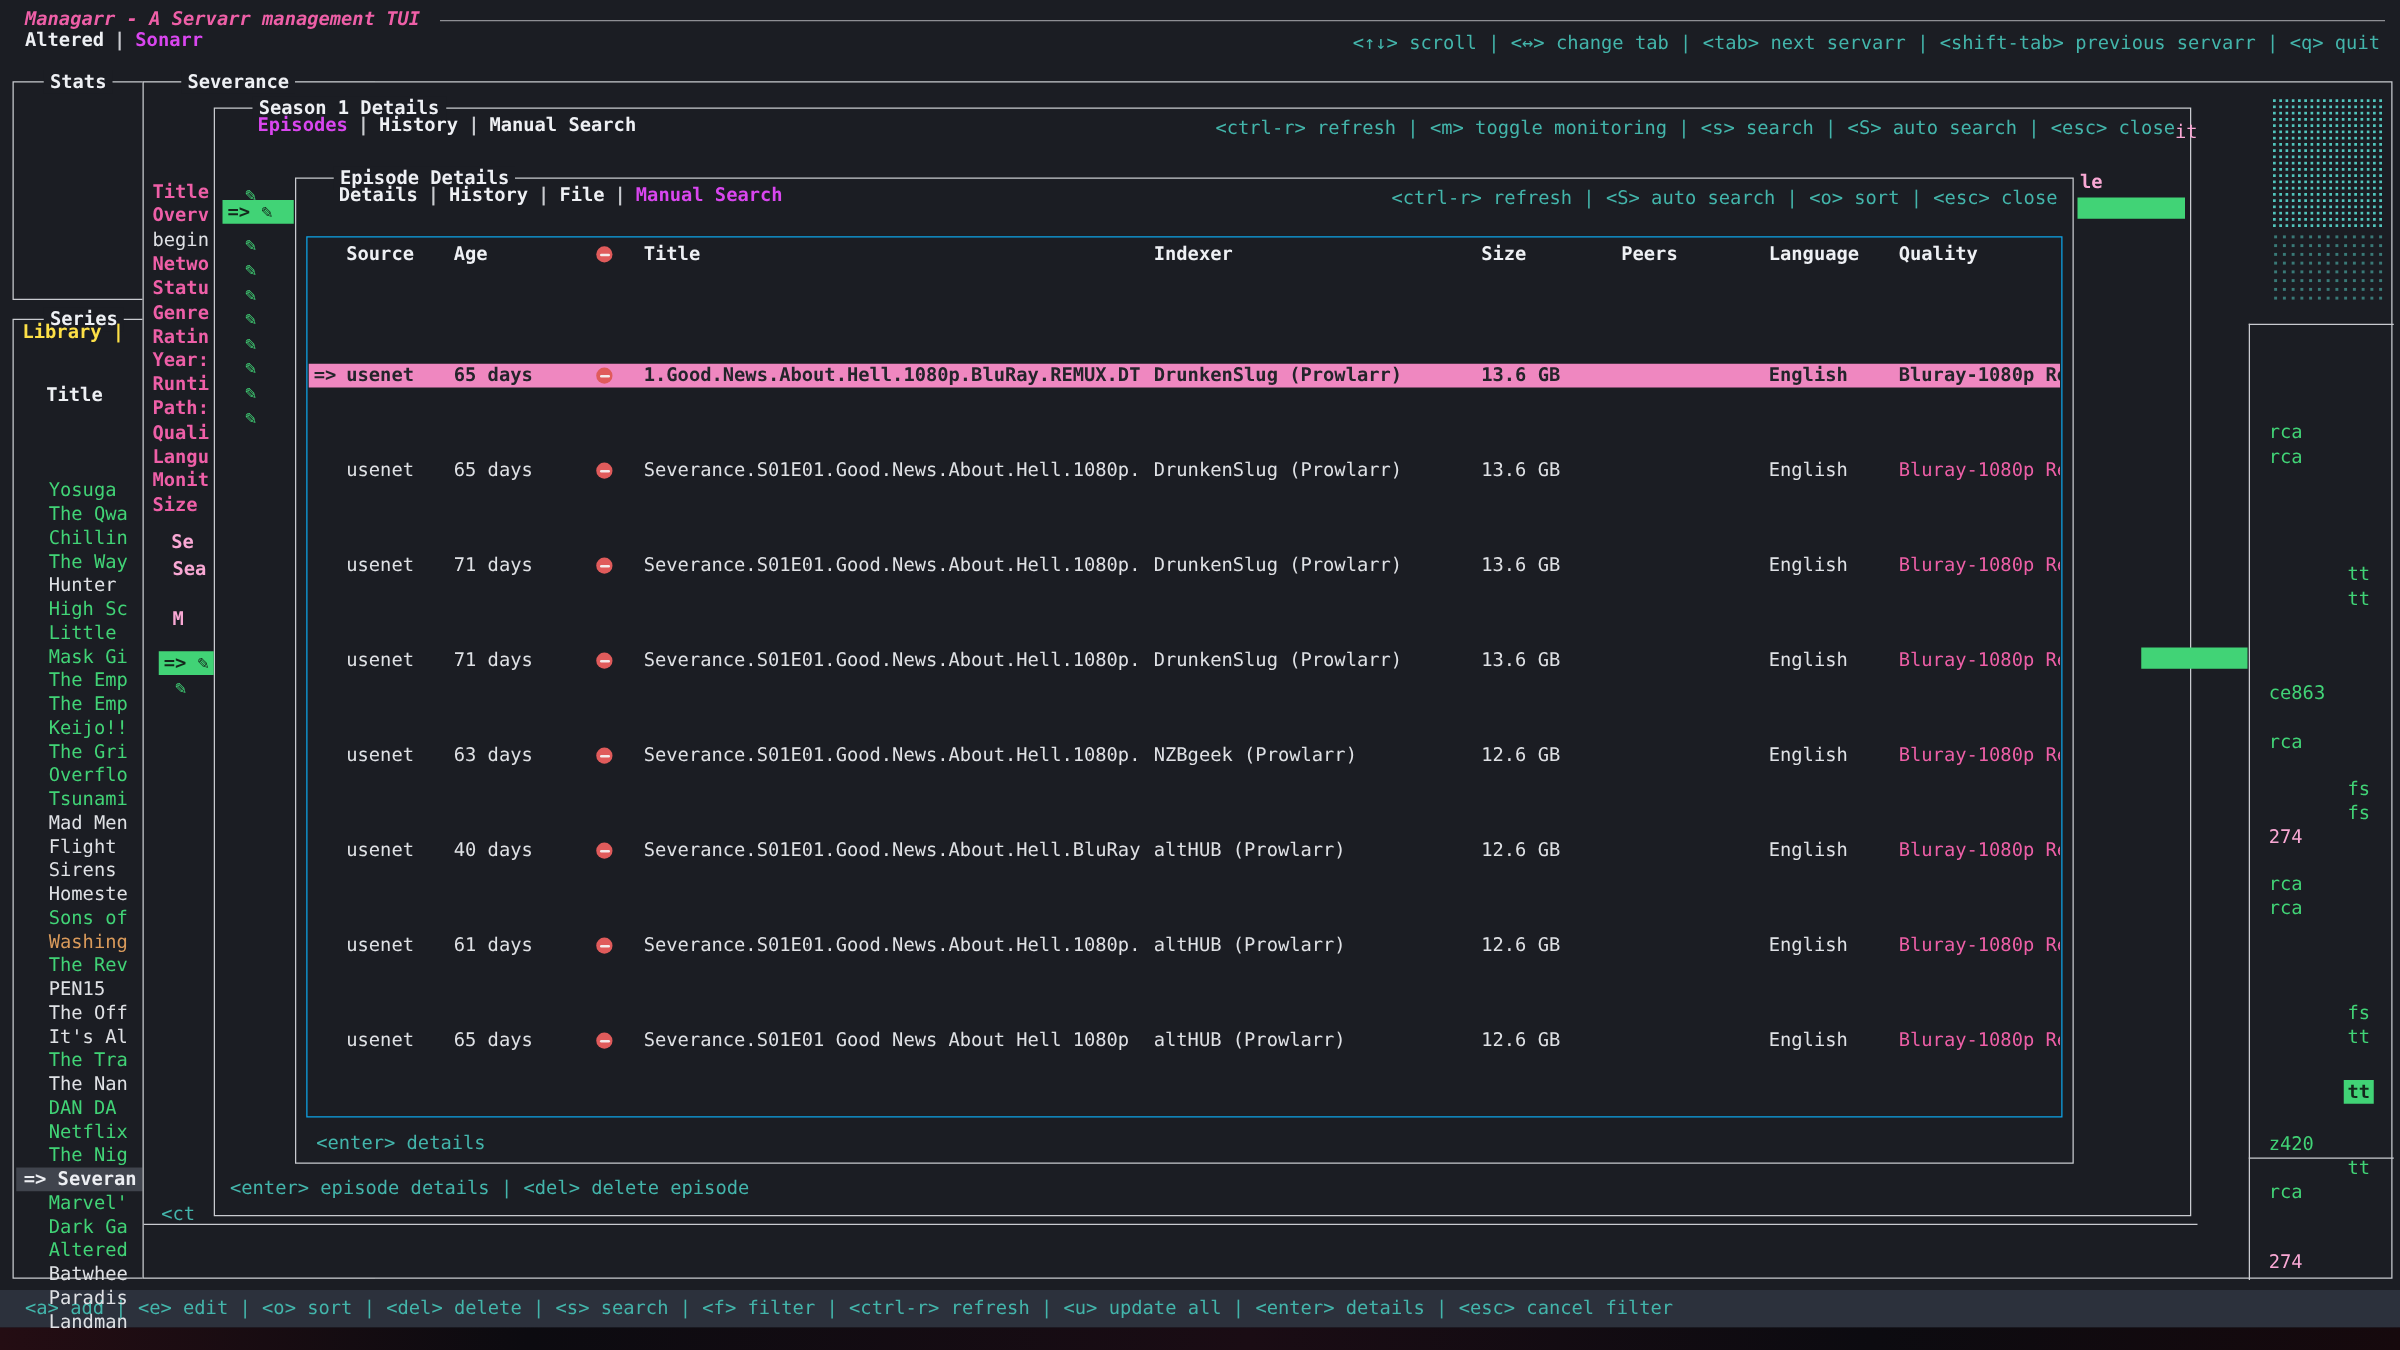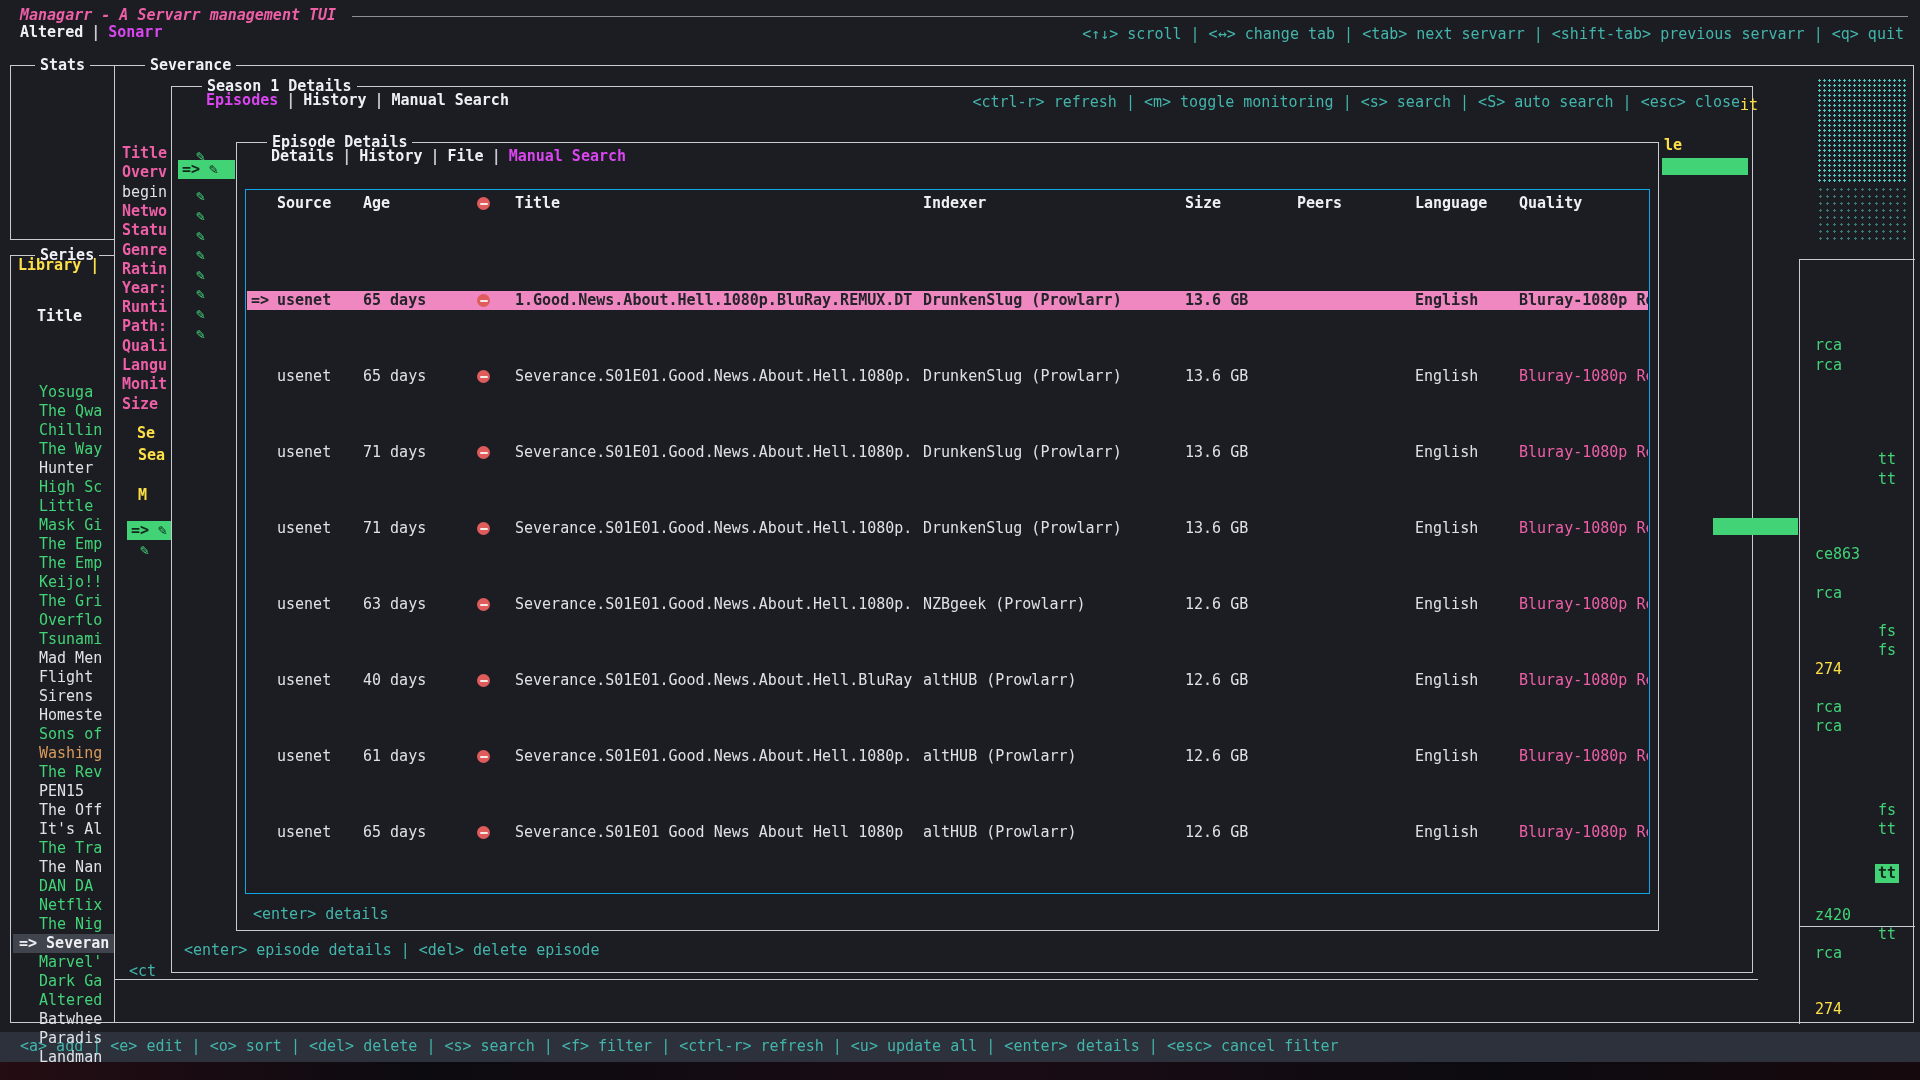--- a/index.html
+++ b/index.html
@@ -58,21 +58,21 @@
   .c-size   { width:112px; }
   .c-peers  { width:118px; color:#41d376; }
   .c-lang   { width:104px; }
   .c-qual   { flex:1; color:#ee5fa7; overflow:hidden; }
   .thead .c-qual, .thead .c-peers { color:#eef0f4; }
   .noicon { width:13px; height:13px; border-radius:50%; background:#e05b5b; position:relative; display:inline-block; flex:none; }
   .noicon::after { content:""; position:absolute; left:2.5px; top:5.5px; width:8px; height:2px; background:#f4eaea; border-radius:1px; }
 
   
   .frag { position:absolute; white-space:pre; }
-  .f-white { color:#fde047; } .f-bold { font-weight:bold; }
+  .f-white { color:#f9a8d4; } .f-bold { font-weight:bold; }
   .f-green { color:#41d376; } .f-teal { color:#43b5ab; }
   .f-green-bg { background:#41d376; color:#14271c; padding:0 3px; font-weight:bold; }
   .green-row { position:absolute; height:19px; background:#41d376; color:#14271c; font-weight:bold;
                padding:0 4px; display:flex; align-items:center; white-space:pre; }
   .pencil { position:absolute; color:#41d376; }
   .gbar { position:absolute; height:17px; background:#41d376; }
   .poster-dots { position:absolute;
       background-image: radial-gradient(rgba(84,206,196,.95) 1.2px, transparent 1.4px);
       background-size:5px 5px; }
   .poster-dots.sparse { background-size:7px 7px; opacity:.55; }
@@ -153,20 +153,21 @@
       
     
         <span class="tab">Details</span><span class="sep">|</span>
       
         <span class="tab">History</span><span class="sep">|</span>
       
         <span class="tab">File</span><span class="sep">|</span>
       
         <span class="tab active">Manual Search</span>
       </div>
+    <div class="help" style="top:6px; right:12px;">&lt;ctrl-r&gt; refresh | &lt;S&gt; auto search | &lt;o&gt; sort | &lt;esc&gt; close</div>
 
     <div class="table-box">
       <div class="trow thead">
         <span class="c-arrow"></span>
         <span class="c-source">Source</span>
         <span class="c-age">Age</span>
         <span class="c-icon"><span class="noicon"></span></span>
         <span class="c-title">Title</span>
         <span class="c-indexer">Indexer</span>
         <span class="c-size">Size</span>

